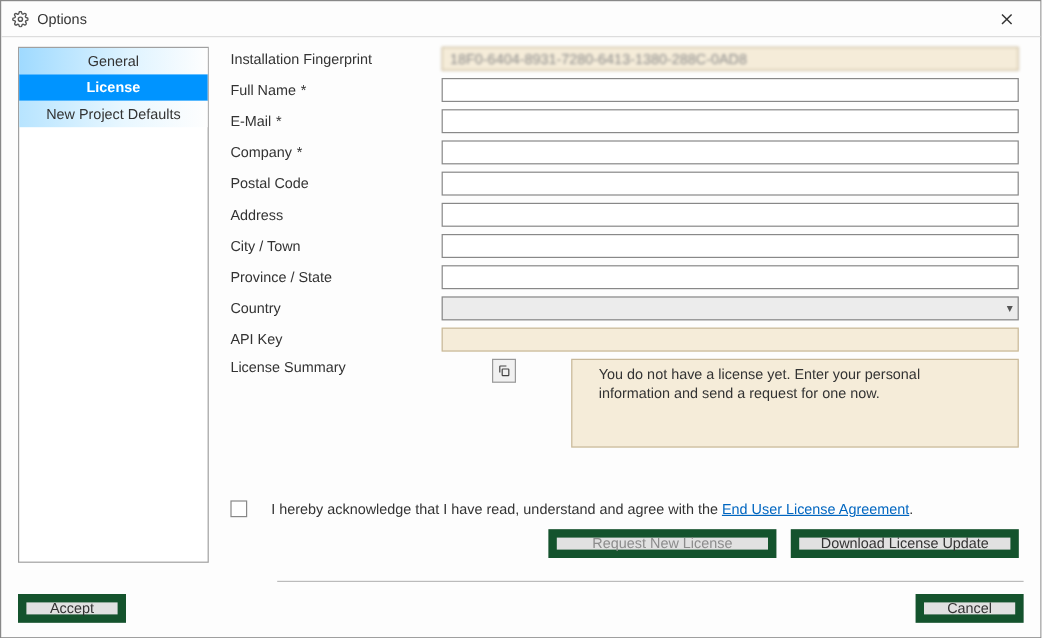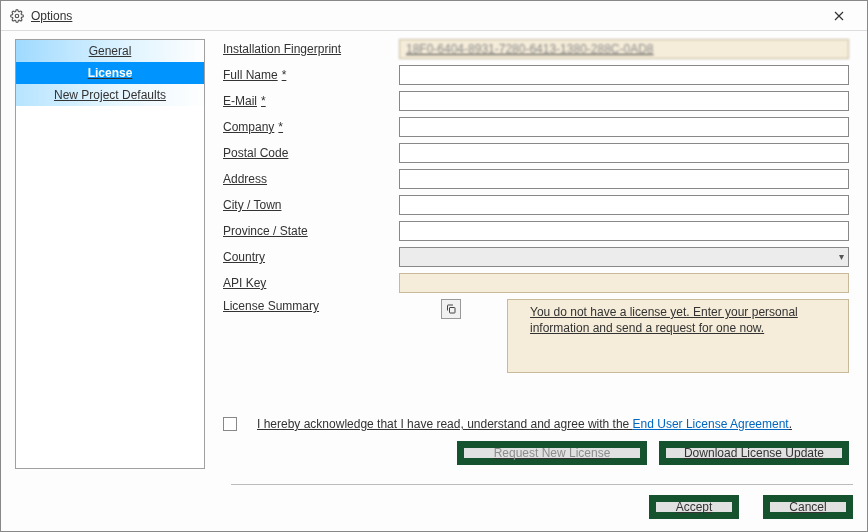--- a/index.html
+++ b/index.html
@@ -11,21 +11,20 @@
     background: #fff;
   }
   .dialog {
     width: 868px;
     height: 532px;
     border: 1px solid #888;
     position: relative;
     display: flex;
     flex-direction: column;
     background: #fdfdfd;
-    text-decoration: underline;
   }
   .titlebar {
     display: flex;
     align-items: center;
     height: 30px;
     padding: 0 8px;
     border-bottom: 1px solid #ddd;
   }
   .titlebar .title-icon {
     width: 16px; height: 16px;
@@ -46,21 +45,21 @@
     flex-direction: column;
     min-height: 0;
   }
   .main-area {
     flex: 1;
     display: flex;
     min-height: 0;
     padding: 8px 14px 8px 14px;
   }
   .sidebar {
-    width: 190px;
+    width: 159px;
     border: 1px solid #a0a0a0;
     background: #fff;
     margin-right: 14px;
   }
   .side-item {
     height: 22px;
     display: flex;
     align-items: center;
     justify-content: center;
     cursor: pointer;
@@ -194,21 +193,21 @@
     color: #8c8c8c;
     cursor: default;
   }
   .separator {
     margin: 7px 14px 0 230px;
     border: none;
     border-top: 1px solid #bbb;
   }
   .footer {
     display: flex;
-    justify-content: flex-end;
+    justify-content: space-between;
     gap: 24px;
     padding: 10px 14px 12px 14px;
   }
   .footer .btn { width: 90px; }
 </style>
 </head>
 <body>
 
 <div class="dialog">
 

